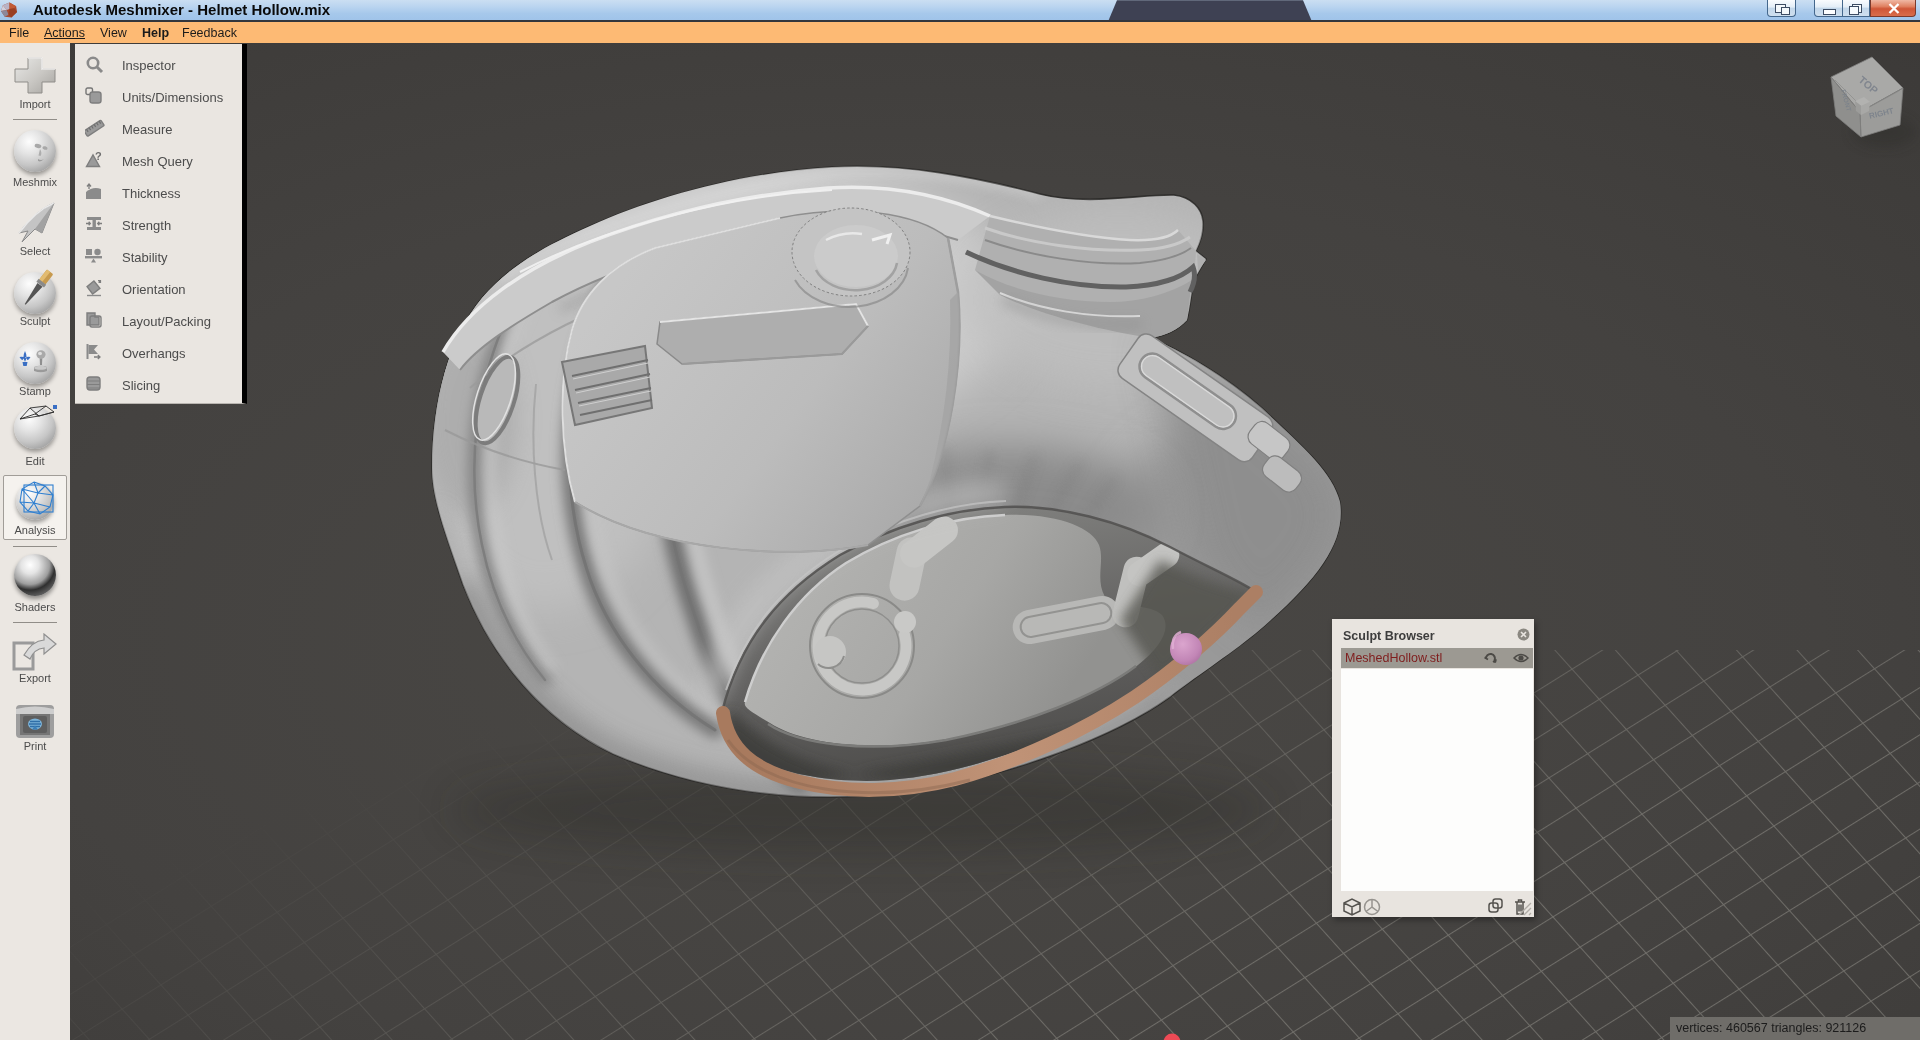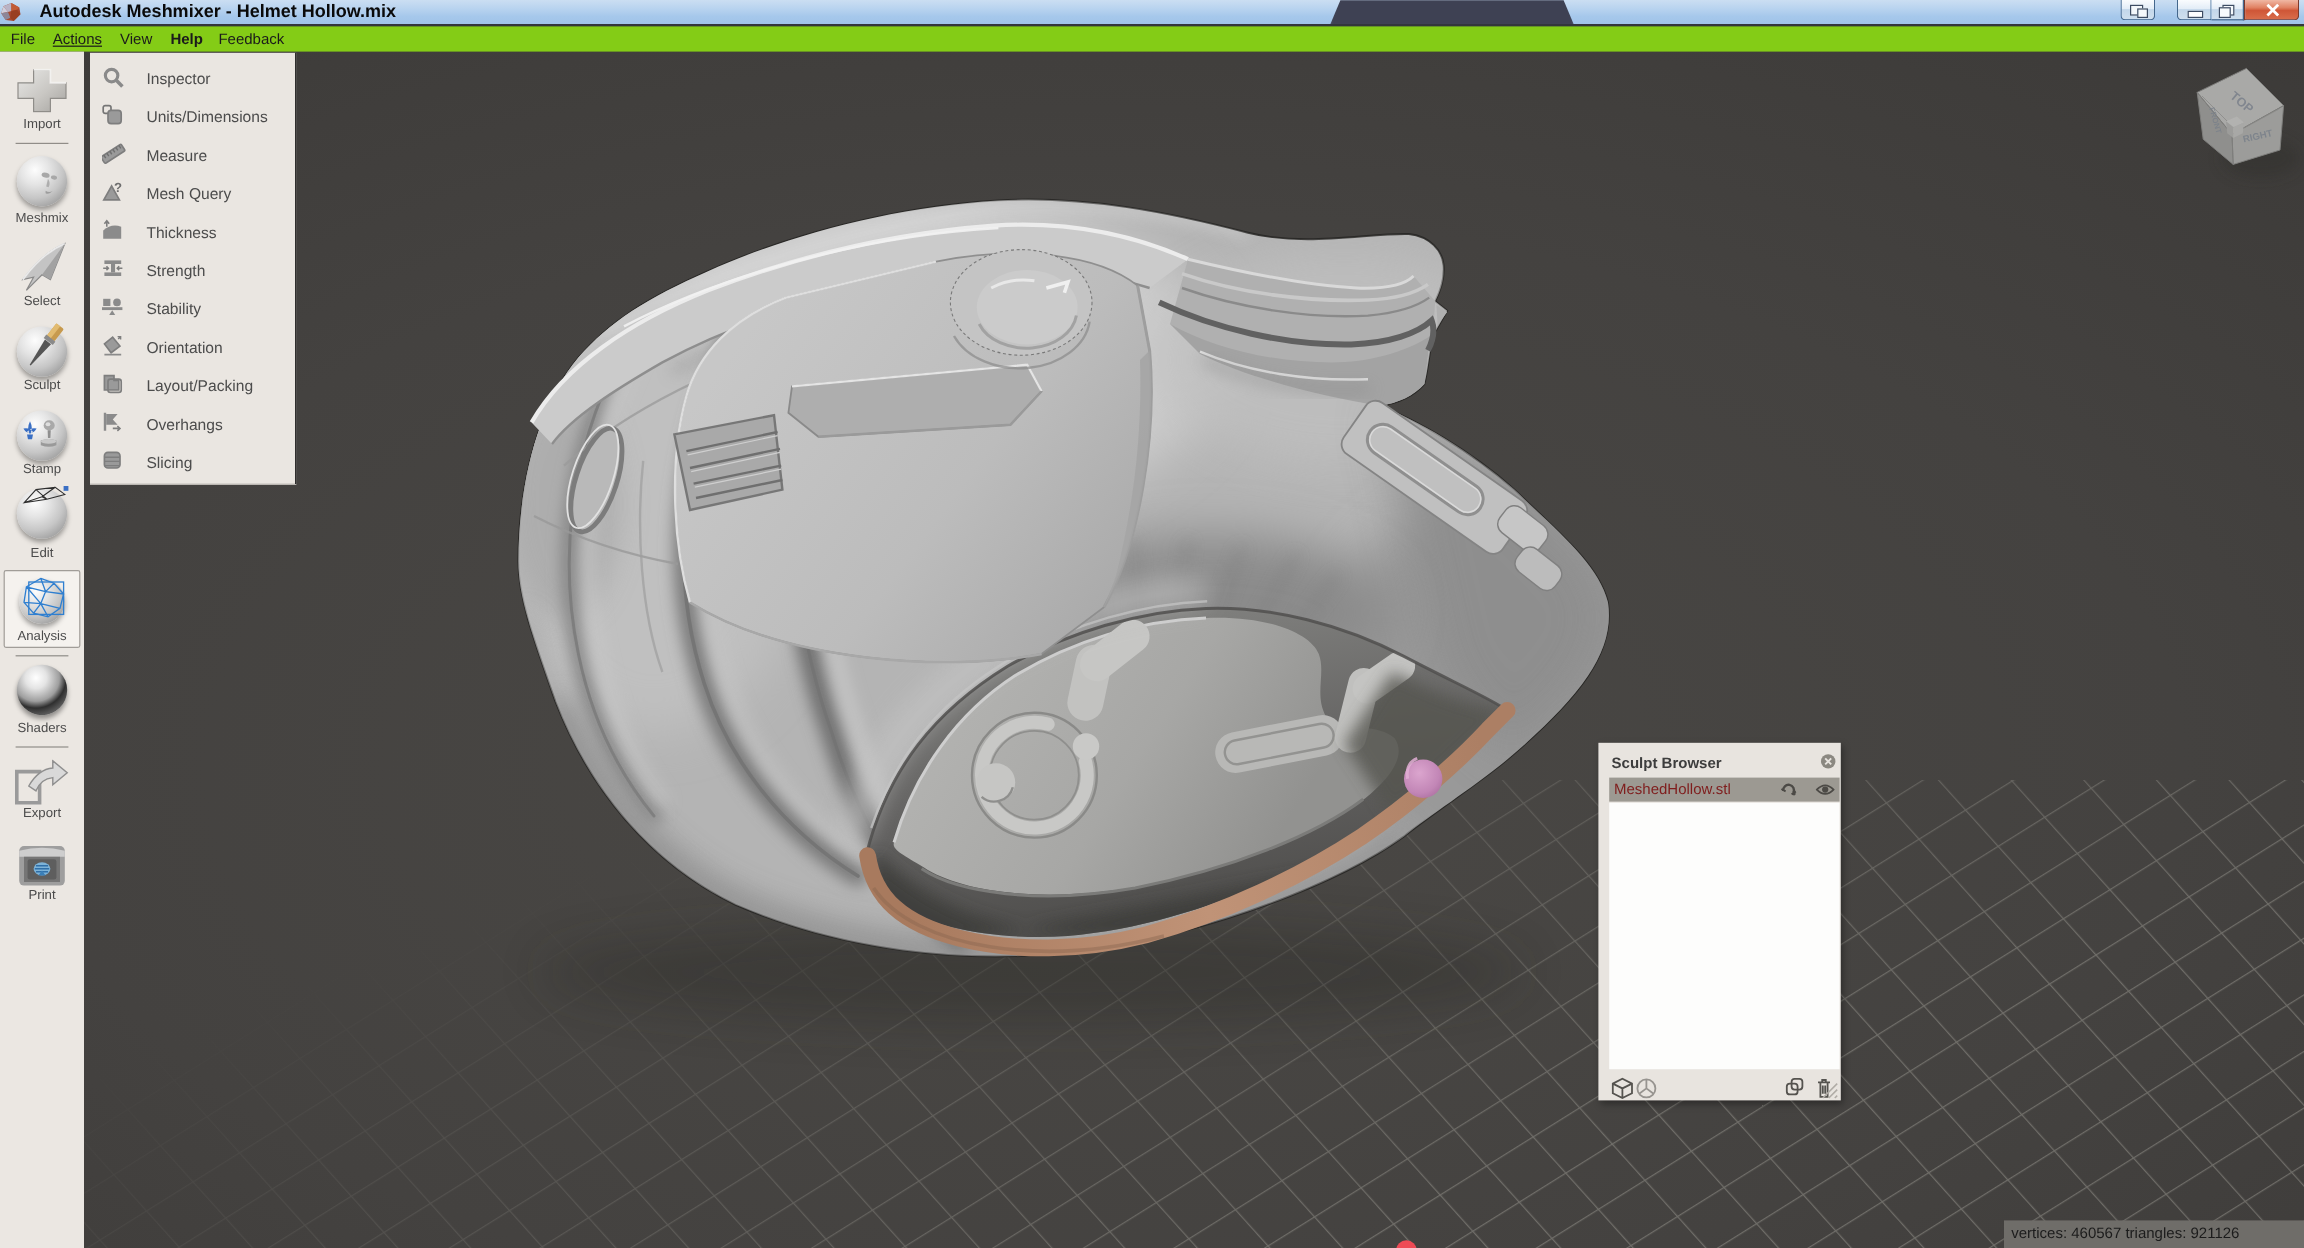--- a/index.html
+++ b/index.html
@@ -2,30 +2,30 @@
 <html><head>
 <meta charset="utf-8">
 <style>
   html,body{margin:0;padding:0;width:1920px;height:1040px;overflow:hidden;
     font-family:"Liberation Sans",sans-serif;background:#3f3d3a;}
   .abs{position:absolute;}
   #titlebar{left:0;top:0;width:1920px;height:21px;
     background:linear-gradient(#cbdef2 0%,#b8d3ef 35%,#a6c8eb 65%,#9fc3e9 100%);padding-left:16px;}
   #titletext{left:33px;top:1px;font-size:15px;font-weight:bold;color:#0a0a0a;letter-spacing:0;}
   #titledark{left:0;top:20px;width:1920px;height:2px;background:#33363c;}
-  #menubar{left:0;top:22px;width:1920px;height:21px;background:#84cc16;}
+  #menubar{left:0;top:22px;width:1920px;height:21px;background:#fdba74;}
   .mitem{top:4px;font-size:12.5px;color:#1b1b1b;}
   #toolbar{left:0;top:43px;width:70px;height:997px;background:#ebe7e2;}
   .tlabel{width:70px;text-align:center;font-size:11px;color:#4b4b4b;}
   .tdiv{left:13px;width:44px;height:1px;background:#908d88;}
   .sphere{width:42px;height:42px;border-radius:50%;
     background:radial-gradient(circle at 36% 28%,#fdfdfd,#e4e4e4 30%,#c6c6c6 58%,#9a9a9a 85%,#888888);
     box-shadow:0 3px 4px rgba(0,0,0,0.35);}
   #flyout{left:75px;top:44px;width:172px;height:360px;background:#eae6e1;
-    border-right:1px solid #000000;border-bottom:1px solid #b9b5b0;box-sizing:border-box;text-decoration:underline;}
+    border-right:5px solid #000000;border-bottom:1px solid #b9b5b0;box-sizing:border-box;text-decoration:underline;}
   .fitem{left:47px;font-size:13px;color:#4c4c4c;}
   #objpanel{left:1332px;top:619px;width:202px;height:298px;background:#e8e4df;
     box-shadow:2px 3px 6px rgba(0,0,0,0.35);}
   #objhead{left:11px;top:10px;font-size:12.5px;font-weight:bold;color:#3d3d3d;}
   #objrow{left:9px;top:29px;width:192px;height:20px;background:#9c9992;}
   #objrowtext{left:4px;top:3px;font-size:12.5px;color:#7f1d1d;}
   #objlist{left:9px;top:50px;width:192px;height:222px;background:#fdfdfc;}
   #statusbox{left:1670px;top:1017px;width:250px;height:33px;background:#6f6d69;}
   #statustext{left:6px;top:4px;font-size:12.5px;color:#1c1c1c;}
 </style>

